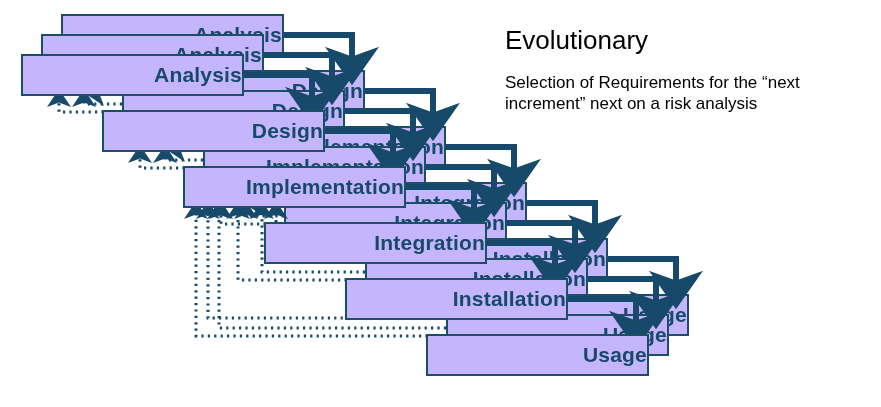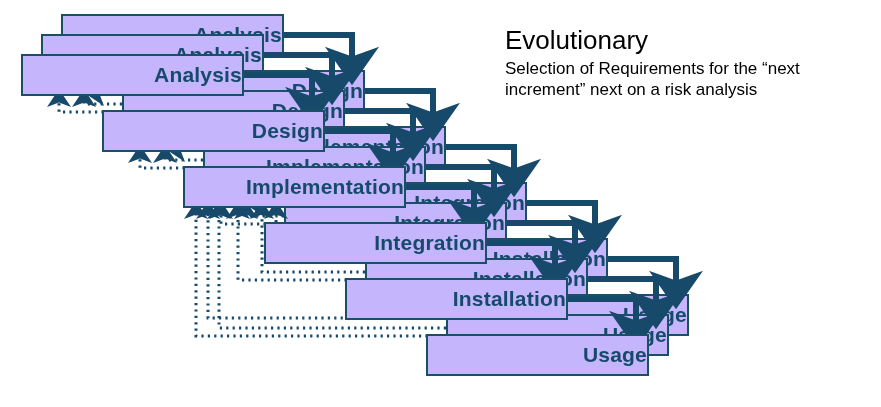--- a/index.html
+++ b/index.html
@@ -25,21 +25,21 @@
   .caption-title{
     font-size:26px;
     color:#000000;
     line-height:1.08;
     white-space:nowrap;
   }
   .caption-body{
     font-size:17px;
     color:#000000;
     line-height:1.25;
-    margin-top:4px;
+    margin-top:18px;
   }
   .stage-box{
     position:absolute;
     box-sizing:border-box;
     background:#c4b5fd;
     border:2px solid #1b4f66;
     display:flex;
     align-items:center;
     justify-content:flex-end;
   }

